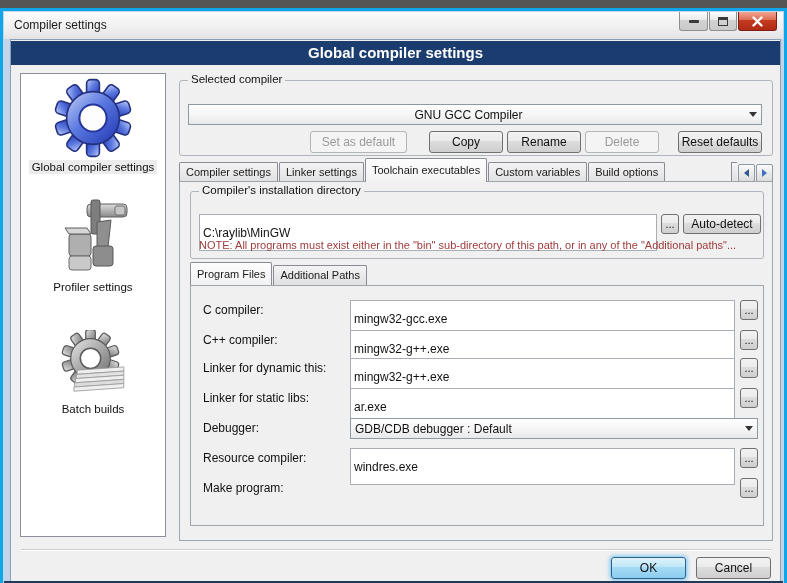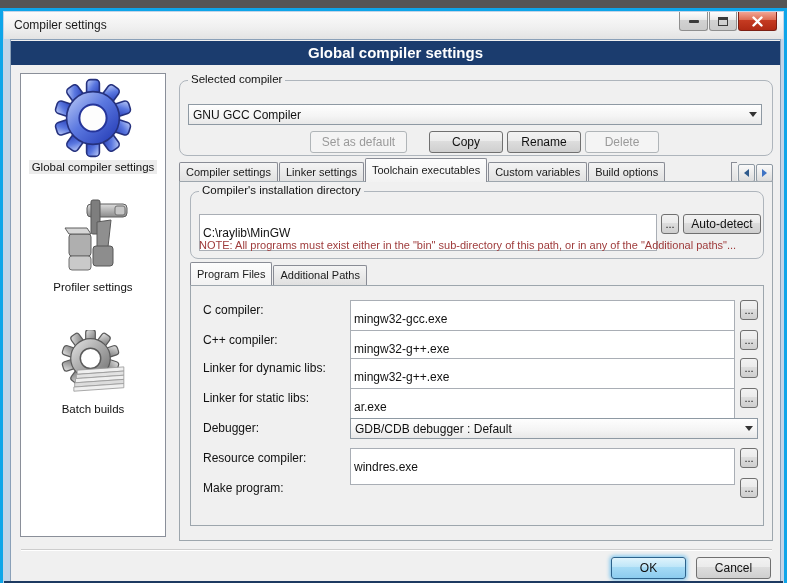--- a/index.html
+++ b/index.html
@@ -44,21 +44,21 @@
   .sidebar {
     position:absolute; left:9px; top:33px; width:146px; height:464px;
     background:#fff; border:1px solid #8a8f99;
     display:flex; flex-direction:column; align-items:center;
   }
   .side-item { display:flex; flex-direction:column; align-items:center; cursor:default; }
   .side-item .icn { width:80px; height:80px; }
   .side-label { font-size:11.5px; color:#111; padding:1px 3px; margin-top:2px; white-space:nowrap; }
   .side-item.selected .side-label { background:#ECECEC; }
   
-  .grp { position:absolute; border:1px solid #AEB5BC; border-radius:8px;padding-left:45px; }
+  .grp { position:absolute; border:1px solid #AEB5BC; border-radius:3px;padding-left:45px; }
   .grp > .legend {
     position:absolute; top:-8px; left:8px; background:#F0F0F0;
     font-size:11.5px; color:#111; padding:0 3px; white-space:nowrap;
   }
   
   .btn {
     position:absolute; height:22px; border:1px solid #707070; border-radius:3px;
     background:linear-gradient(#F2F2F2,#EBEBEB 45%,#DDDDDD 46%,#CFCFCF);
     font-size:12px; color:#111; text-align:center; cursor:default;
     font-family:"Liberation Sans", sans-serif;
@@ -230,30 +230,31 @@
             <rect x="23" y="67" width="59" height="5" fill="#DCDCDC" stroke="#9B9B9B"></rect>
             <rect x="22" y="72" width="60" height="5" fill="#EFEFEF" stroke="#9B9B9B"></rect>
           </g>
         </svg>
         <span class="side-label">Batch builds</span>
       </div>
     </div>
 
     <div class="grp" style="left:168px; top:40px; width:594px; height:76px;">
       <span class="legend">Selected compiler</span>
-      <div class="combo" style="left:8px; top:23px; width:574px;">
+      <div class="combo" style="left:8px; top:23px; width:574px;text-align:center;">
         <span class="val">GNU GCC Compiler</span>
         <span class="arrowbox">
             <span class="tri-down"></span>
           </span>
       </div>
       <button class="btn disabled" style="left:130px; top:50px; width:97px;">Set as default</button>
       <button class="btn" style="left:249px; top:50px; width:74px;">Copy</button>
       <button class="btn" style="left:327px; top:50px; width:74px;">Rename</button>
       <button class="btn disabled" style="left:405px; top:50px; width:74px;">Delete</button>
+      <button class="btn" style="left:498px; top:50px; width:84px;">Reset defaults</button>
     </div>
 
     <div class="tabs-row">
       <div class="tab">Compiler settings</div>
       <div class="tab">Linker settings</div>
       <div class="tab active">Toolchain executables</div>
       <div class="tab">Custom variables</div>
       <div class="tab">Build options</div>
       <div style="flex:1;"></div>
       <div class="tab-sliver"></div>
@@ -288,21 +289,21 @@
           <button class="btn small browse">...</button>
         </div>
 
         <div class="frow" style="top:44px;">
           <span class="flabel">C++ compiler:</span>
           <input class="txt" value="mingw32-g++.exe" style="">
           <button class="btn small browse">...</button>
         </div>
 
         <div class="frow" style="top:72px;">
-          <span class="flabel">Linker for dynamic libs:</span>
+          <span class="flabel">Linker for dynamic this:</span>
           <input class="txt" value="mingw32-g++.exe" style="">
           <button class="btn small browse">...</button>
         </div>
 
         <div class="frow" style="top:102px;">
           <span class="flabel">Linker for static libs:</span>
           <input class="txt" value="ar.exe" style="">
           <button class="btn small browse">...</button>
         </div>
 

